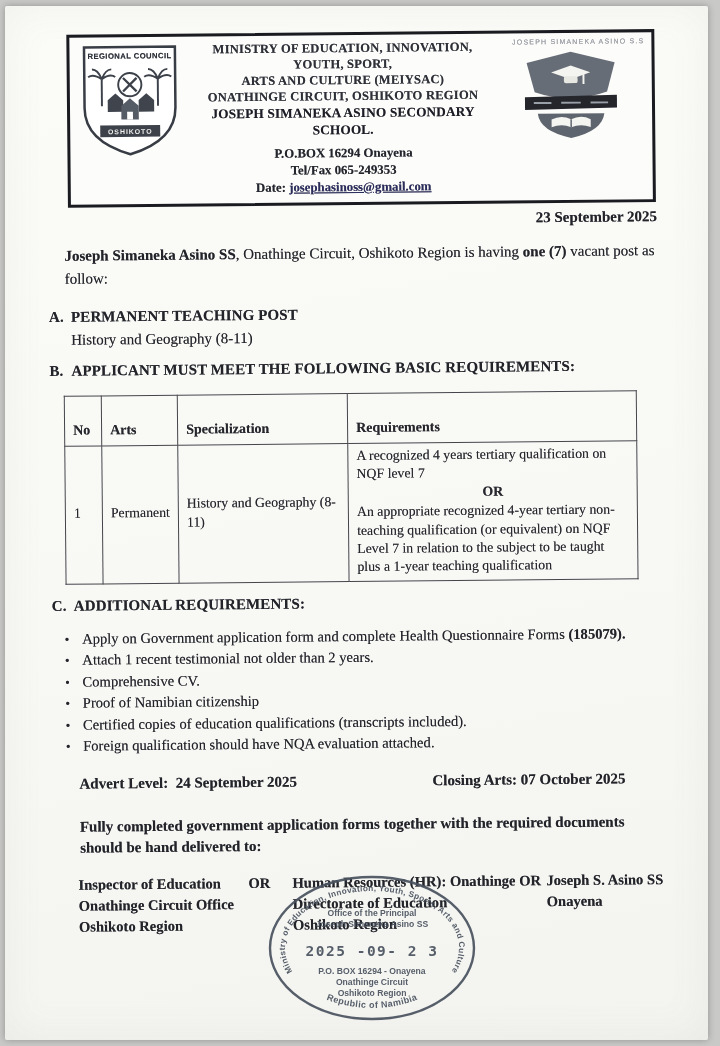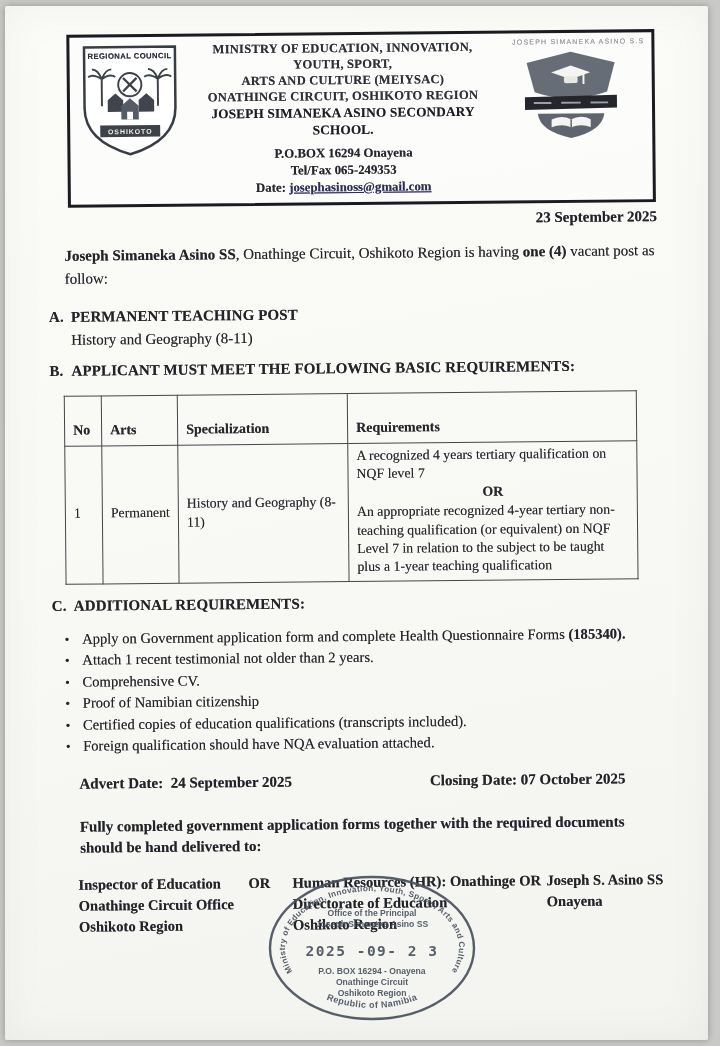--- a/index.html
+++ b/index.html
@@ -150,21 +150,21 @@
             <path d="M16 66 L84 66 Q82 84 50 91 Q18 84 16 66 Z" fill="#5f656e"></path>
             <path d="M30 72 Q40 67 50 72 Q60 67 70 72 L70 80 Q60 76 50 80 Q40 76 30 80 Z" fill="#f4f4f0"></path>
             <line x1="50" y1="72" x2="50" y2="80" stroke="#5f656e" stroke-width="1.5"></line>
           </svg>
         </div>
       </div>
     </div>
 
     <div class="date-line">23 September 2025</div>
 
-    <p class="intro"><b>Joseph Simaneka Asino SS</b><span>, Onathinge Circuit, Oshikoto Region is having </span><b>one (4)</b><span> vacant post as follow:</span></p>
+    <p class="intro"><b>Joseph Simaneka Asino SS</b><span>, Onathinge Circuit, Oshikoto Region is having </span><b>one (7)</b><span> vacant post as follow:</span></p>
 
     <div class="sec">
       <span class="letter">A.</span>
       <span>
         <div class="sec-title">PERMANENT TEACHING POST</div>
         <div class="sec-sub">History and Geography (8-11)</div>
       </span>
     </div>
 
     <div class="sec tight">
@@ -202,21 +202,21 @@
     </table>
 
     <div class="sec tight">
       <span class="letter">C.</span>
       <span class="sec-title">ADDITIONAL REQUIREMENTS:</span>
     </div>
 
     <ul class="addreq">
       <li>
           <span class="dot">•</span>
-          <span><span>Apply on Government application form and complete Health Questionnaire Forms </span><b>(185340).</b><span></span></span>
+          <span><span>Apply on Government application form and complete Health Questionnaire Forms </span><b>(185079).</b><span></span></span>
         </li>
       <li>
           <span class="dot">•</span>
           <span><span>Attach 1 recent testimonial not older than 2 years.</span><b></b><span></span></span>
         </li>
       <li>
           <span class="dot">•</span>
           <span><span>Comprehensive CV.</span><b></b><span></span></span>
         </li>
       <li>
@@ -227,22 +227,22 @@
           <span class="dot">•</span>
           <span><span>Certified copies of education qualifications (transcripts included).</span><b></b><span></span></span>
         </li>
       <li>
           <span class="dot">•</span>
           <span><span>Foreign qualification should have NQA evaluation attached.</span><b></b><span></span></span>
         </li>
     </ul>
 
     <div class="dates-row">
-      <div><span>Advert Date:</span>&nbsp; <span>24 September 2025</span></div>
-      <div class="closing"><span>Closing Date:</span> <span>07 October 2025</span></div>
+      <div><span>Advert Level:</span>&nbsp; <span>24 September 2025</span></div>
+      <div class="closing"><span>Closing Arts:</span> <span>07 October 2025</span></div>
     </div>
 
     <p class="deliver-para">Fully completed government application forms together with the required documents should be hand delivered to:</p>
 
     <div class="addr-row">
       <div class="addr-col1">
         <div>Inspector of Education</div>
         <div>Onathinge Circuit Office</div>
         <div>Oshikoto Region</div>
       </div>

